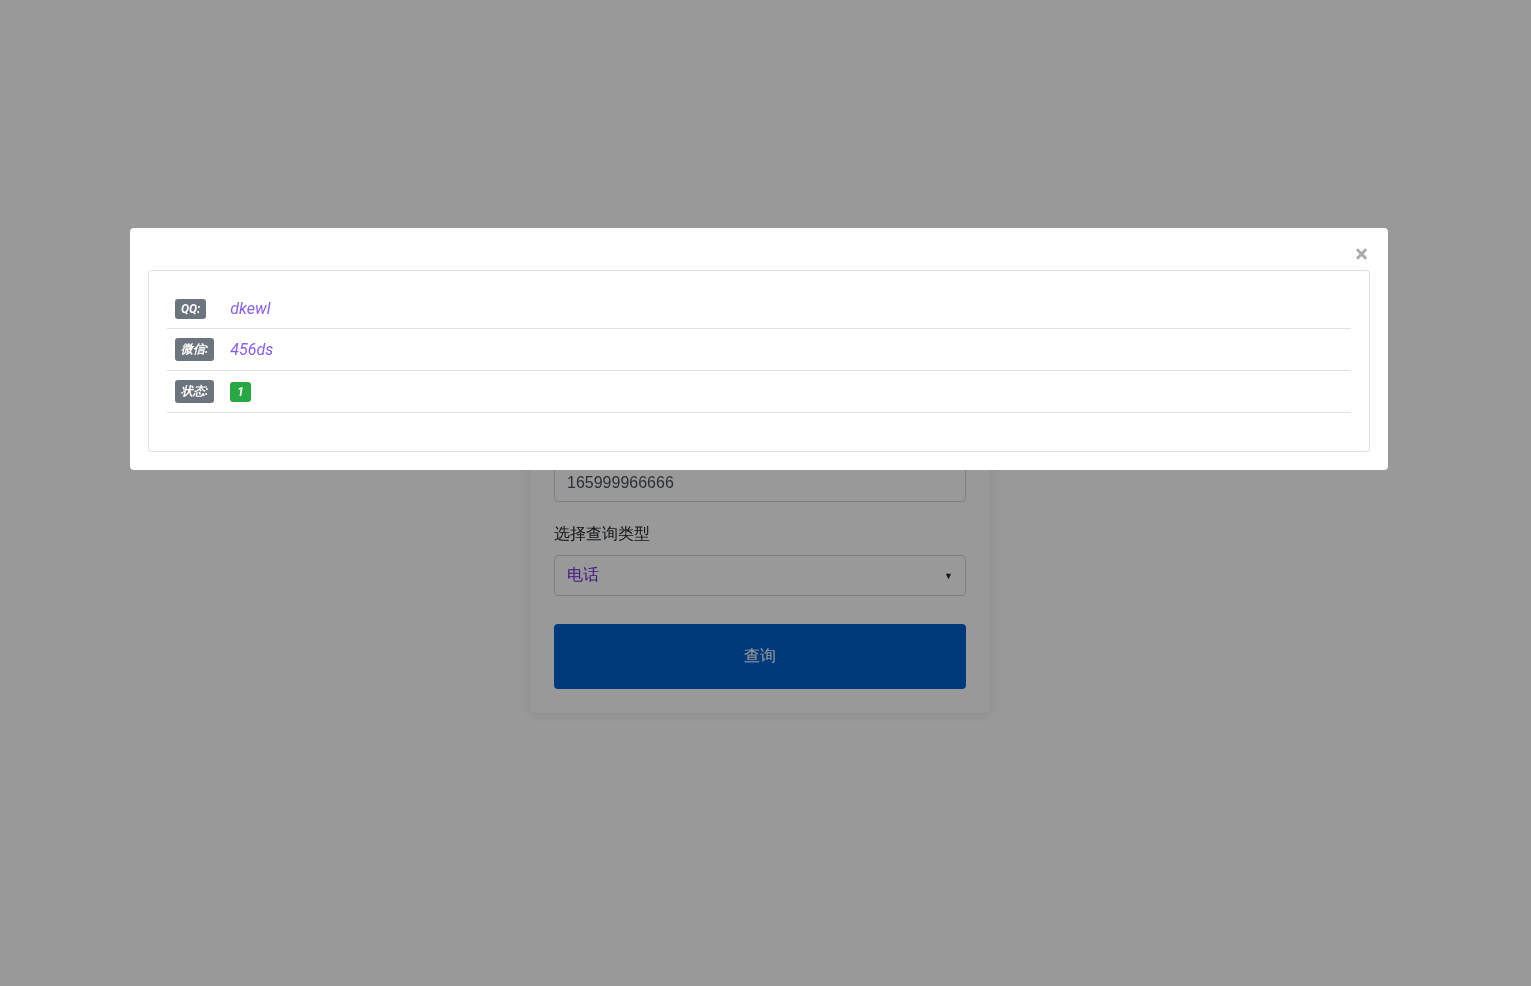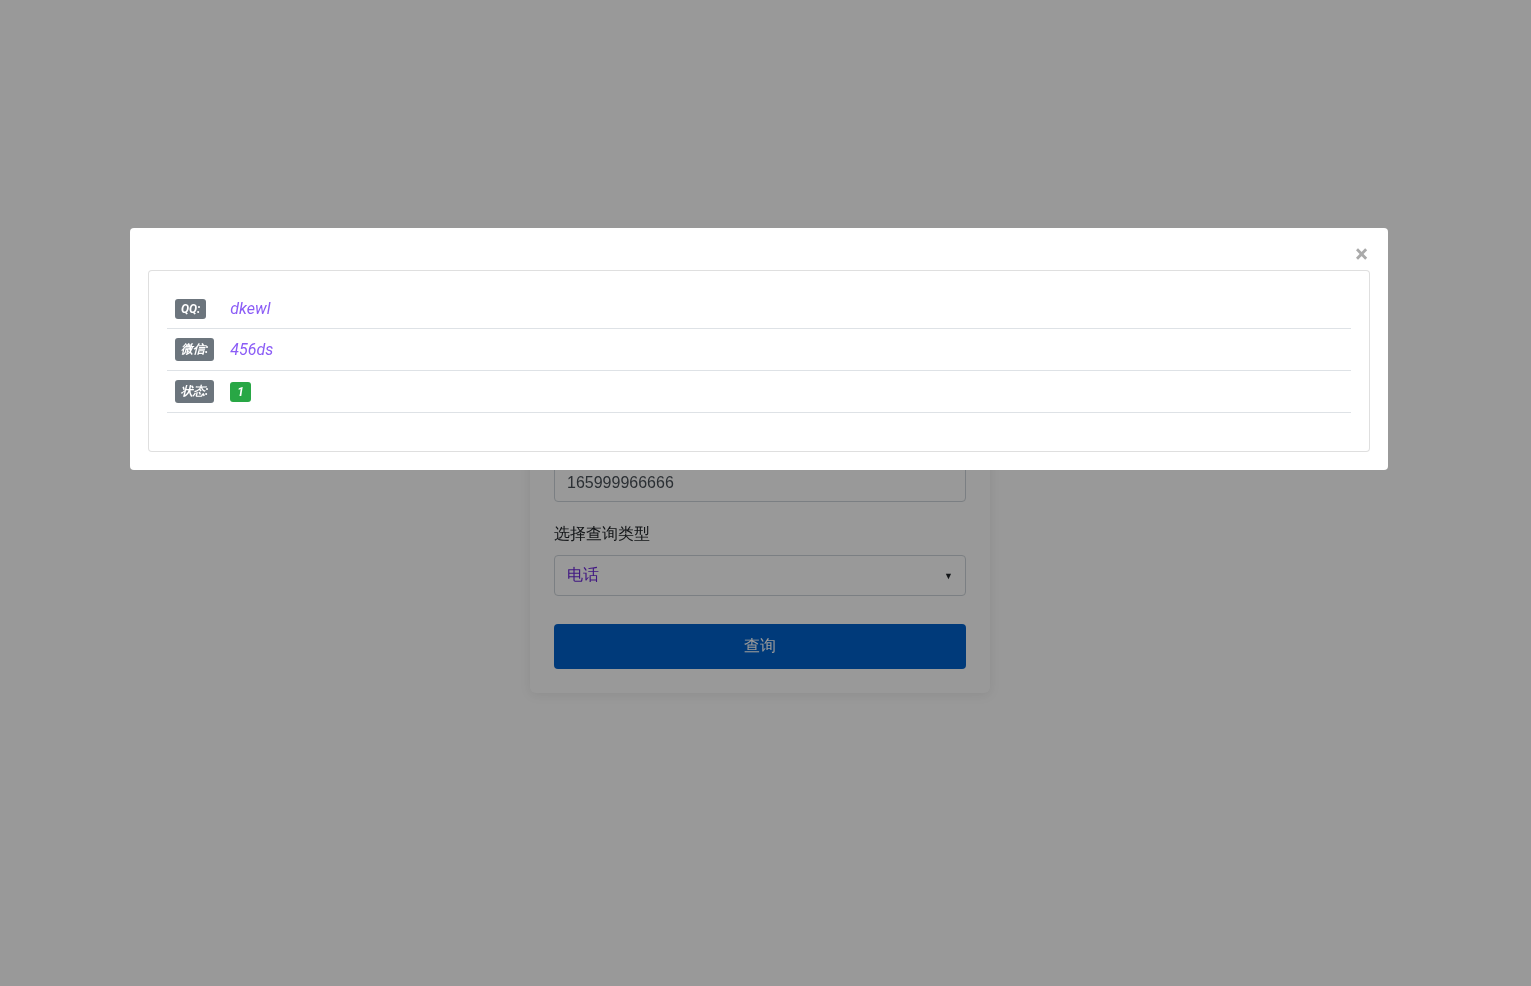--- a/index.html
+++ b/index.html
@@ -62,21 +62,21 @@
       content: "▼";
       position: absolute;
       right: 12px;
       top: 50%;
       transform: translateY(-50%);
       font-size: 9px;
       color: #212529;
     }
     .submit-btn {
       width: 100%;
-      padding: 12px;
+      padding: 22px;
       background: #0062cc;
       color: #fff;
       font-size: 16px;
       border: none;
       border-radius: 4px;
       cursor: pointer;
     }
     
     .modal-dialog {
       position: absolute;

